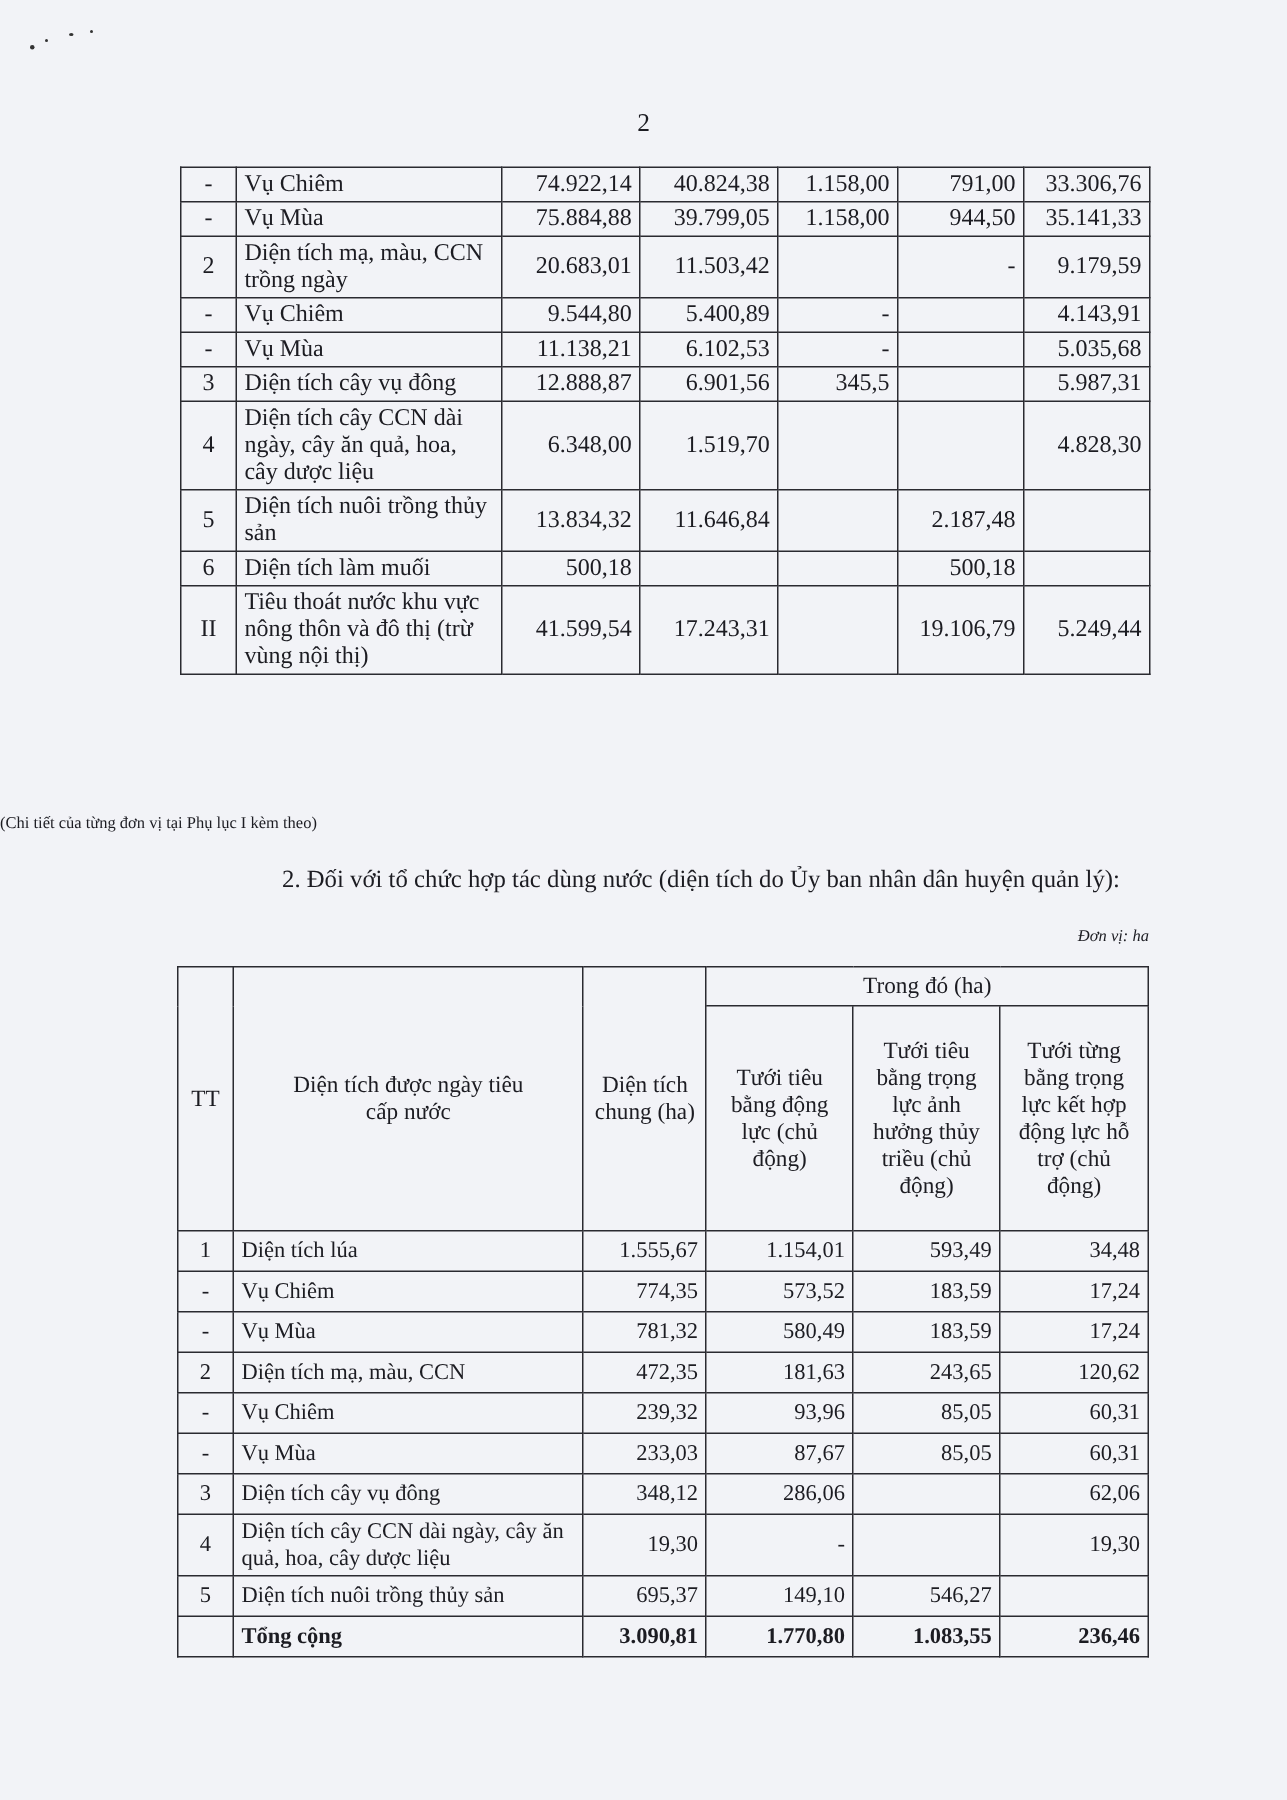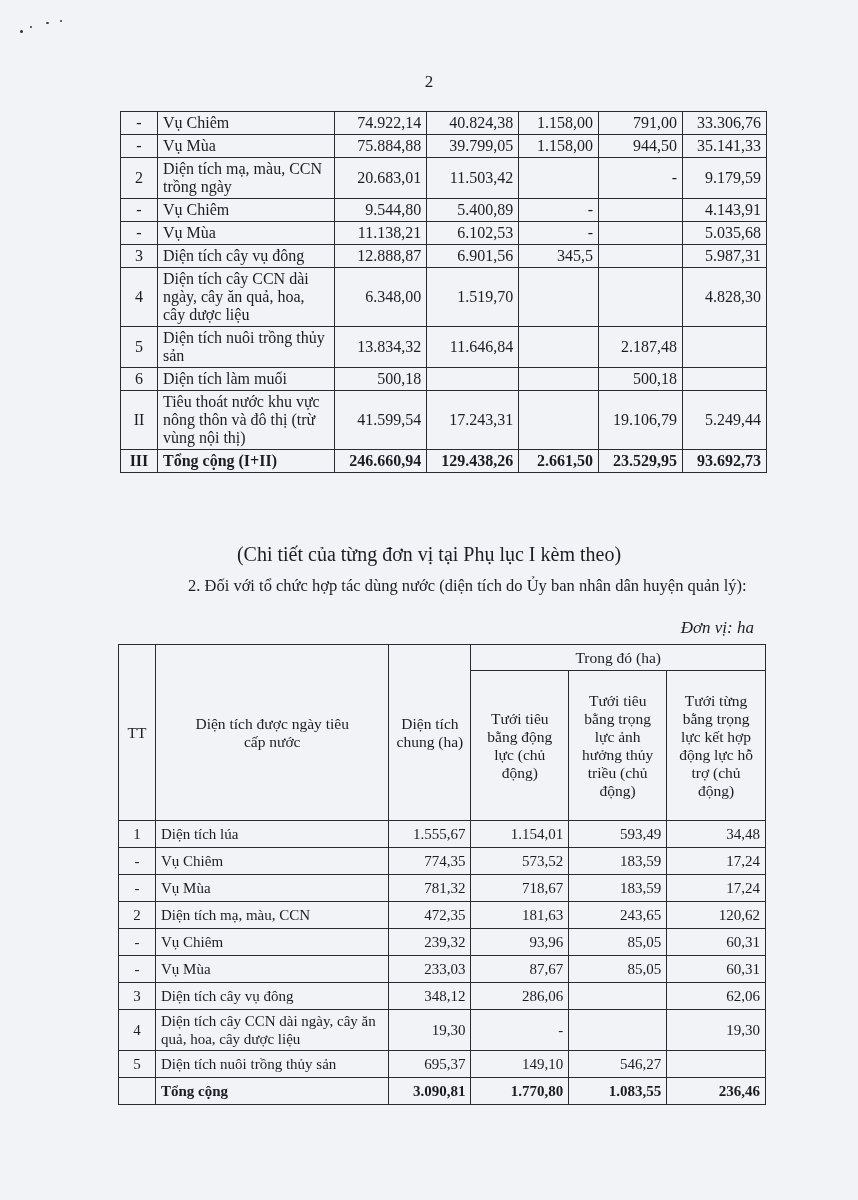--- a/index.html
+++ b/index.html
@@ -17,23 +17,23 @@
 
   table { border-collapse: collapse; position: absolute; }
   td, th { border: 1px solid #2a2a30; font-size: 15.5px; line-height: 18px; padding: 2px 5px; }
   td.num { text-align: right; }
   td.tt { text-align: center; }
   tr.bold td { font-weight: bold; }
 
   #t1 { left: 120px; top: 111px; width: 647px; }
   #t1 td { font-size: 16px; }
 
-  .note { position: absolute; top: 543px; left: 0; width: 858px; text-align: center; font-size: 20px; }
+  .note { position: absolute; top: 543px; left: 0; width: 858px; text-align: left; font-size: 11px; }
   .para { position: absolute; top: 571px; left: 132px; width: 650px; font-size: 16.5px; line-height: 30px; text-align: justify; text-indent: 56px; }
-  .unit { position: absolute; top: 618px; right: 104px; font-size: 17px; font-style: italic; }
+  .unit { position: absolute; top: 618px; right: 92px; font-size: 11px; font-style: italic; }
 
   #t2 { left: 118px; top: 644px; width: 648px; }
   #t2 th { font-weight: normal; text-align: center; vertical-align: middle; line-height: 18px; }
   #t2 td { font-size: 15px; height: 22px; }
 </style>
 </head>
 <body>
 
 <div class="specks">
   <span class="speck" style="left:12px;top:14px;width:3px;height:3px"></span>
@@ -137,29 +137,20 @@
         <td class="num"></td>
       </tr>
       <tr>
         <td class="tt">II</td>
         <td>Tiêu thoát nước khu vực nông thôn và đô thị (trừ vùng nội thị)</td>
         <td class="num">41.599,54</td>
         <td class="num">17.243,31</td>
         <td class="num"></td>
         <td class="num">19.106,79</td>
         <td class="num">5.249,44</td>
-      </tr>
-      <tr class="bold">
-        <td class="tt">III</td>
-        <td>Tổng cộng (I+II)</td>
-        <td class="num">246.660,94</td>
-        <td class="num">129.438,26</td>
-        <td class="num">2.661,50</td>
-        <td class="num">23.529,95</td>
-        <td class="num">93.692,73</td>
       </tr>
     </tbody>
 </table>
 
 <div class="note">(Chi tiết của từng đơn vị tại Phụ lục I kèm theo)</div>
 <div class="para">2. Đối với tổ chức hợp tác dùng nước (diện tích do Ủy ban nhân dân huyện quản lý):</div>
 <div class="unit">Đơn vị: ha</div>
 
 <table id="t2">
   <colgroup>
@@ -197,21 +188,21 @@
         <td>Vụ Chiêm</td>
         <td class="num">774,35</td>
         <td class="num">573,52</td>
         <td class="num">183,59</td>
         <td class="num">17,24</td>
       </tr>
       <tr>
         <td class="tt">-</td>
         <td>Vụ Mùa</td>
         <td class="num">781,32</td>
-        <td class="num">718,67</td>
+        <td class="num">580,49</td>
         <td class="num">183,59</td>
         <td class="num">17,24</td>
       </tr>
       <tr>
         <td class="tt">2</td>
         <td>Diện tích mạ, màu, CCN</td>
         <td class="num">472,35</td>
         <td class="num">181,63</td>
         <td class="num">243,65</td>
         <td class="num">120,62</td>

